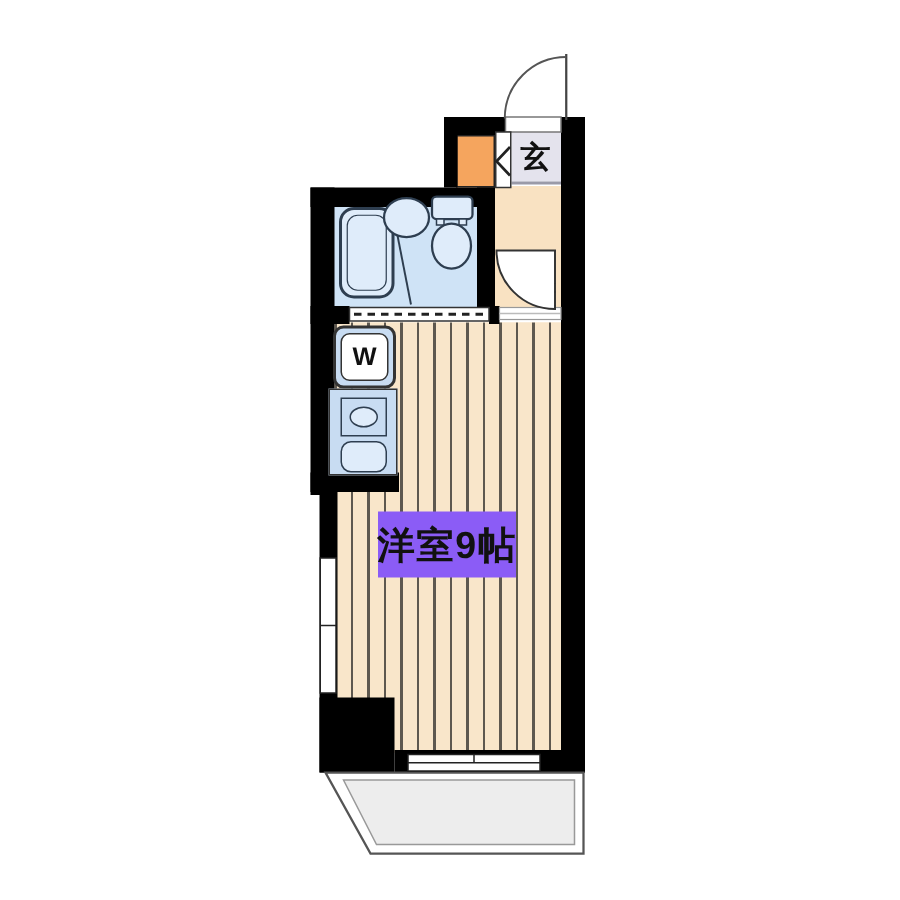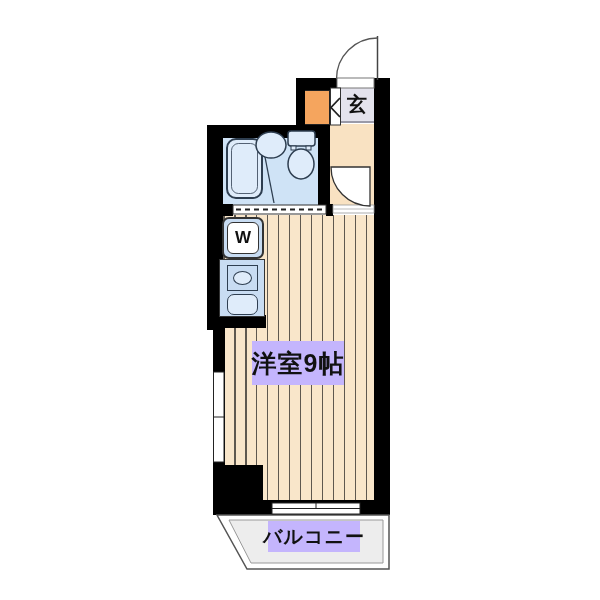--- a/index.html
+++ b/index.html
@@ -10,21 +10,21 @@
     position:absolute;left:223px;top:215px;width:151px;height:287px;
     background:repeating-linear-gradient(90deg,#5e584f 0px,#5e584f 1.5px,#f9e6ca 1.5px,#f9e6ca 11px);
     background-color:#f9e6ca;
   }
   .floor-bath{position:absolute;left:222px;top:137px;width:96px;height:68px;background:#cfe3f6;}
   .floor-hall{position:absolute;left:330px;top:124px;width:44px;height:82px;background:#f9e2c2;}
   .floor-genkan{position:absolute;left:341px;top:88px;width:33px;height:33px;background:#e4e3ed;
     display:flex;align-items:center;justify-content:center;}
   .genkan-step{position:absolute;left:341px;top:121px;width:33px;height:2px;background:#9a9aa8;}
   .shoe-cab{position:absolute;left:304px;top:90px;width:26px;height:35px;background:#f5a55e;border:1px solid #222;box-sizing:border-box;}
-  .label-box{position:absolute;background:#c4b5fd;display:flex;align-items:center;justify-content:center;color:#111;}
+  .label-box{position:absolute;background:#8b5cf6;display:flex;align-items:center;justify-content:center;color:#111;}
   .jp{font-weight:bold;letter-spacing:1px;white-space:nowrap;}
   #room-label{left:252px;top:341px;width:92px;height:44px;font-size:25px;}
   #balcony-label{left:268px;top:521px;width:92px;height:31px;font-size:19px;}
   #genkan-label{font-size:20px;font-weight:bold;color:#111;}
   
   .wbox-outer{position:absolute;left:222px;top:217px;width:42px;height:42px;background:#c8dcf2;
     border:2px solid #333;border-radius:7px;box-sizing:border-box;display:flex;align-items:center;justify-content:center;}
   .wbox-inner{width:30px;height:30px;background:#fff;border:1.5px solid #333;border-radius:6px;
     display:flex;align-items:center;justify-content:center;font-size:17px;font-weight:bold;color:#111;}
   
@@ -103,15 +103,14 @@
 
     <rect x="213.5" y="372" width="10.5" height="90" fill="#ffffff" stroke="#222" stroke-width="1"></rect>
     <line x1="213.5" y1="417" x2="224" y2="417" stroke="#222" stroke-width="1"></line>
 
     <rect x="272" y="503" width="88" height="11" fill="#ffffff" stroke="#222" stroke-width="1"></rect>
     <line x1="272" y1="508.5" x2="360" y2="508.5" stroke="#222" stroke-width="1"></line>
     <line x1="316" y1="503" x2="316" y2="508.5" stroke="#222" stroke-width="1"></line>
   </svg>
 
   <div id="room-label" class="label-box jp">洋室9帖</div>
-  <div id="balcony-label" class="label-box jp">バルコニー</div>
 
 </div>
 
 </body></html>

